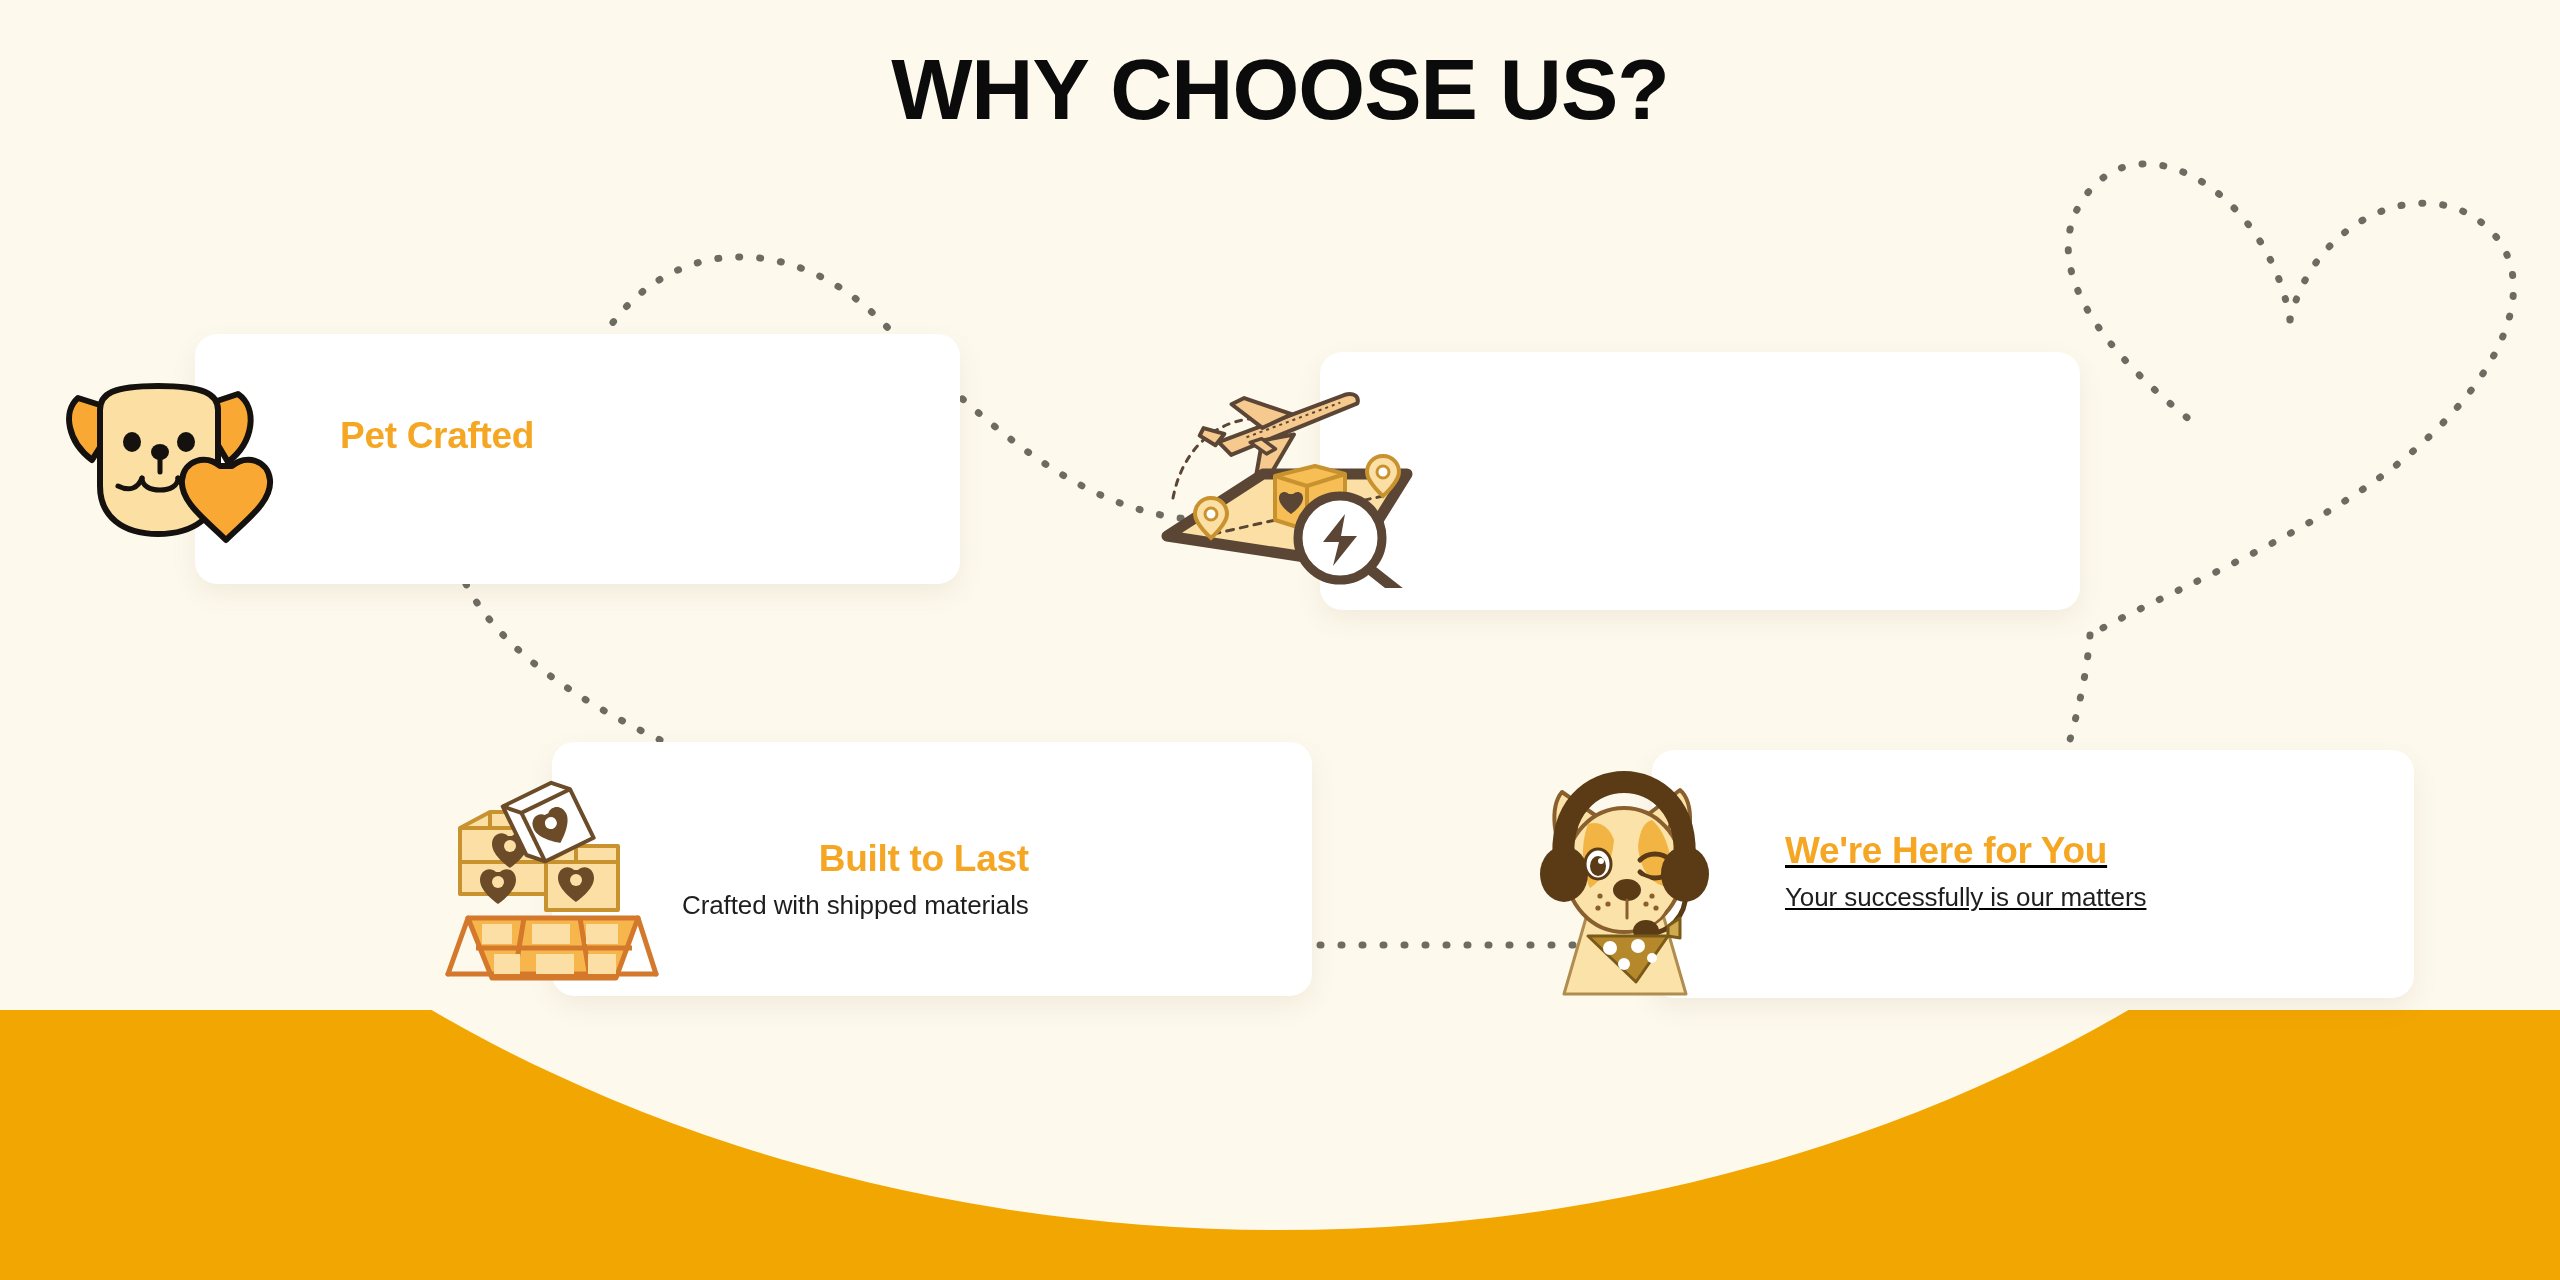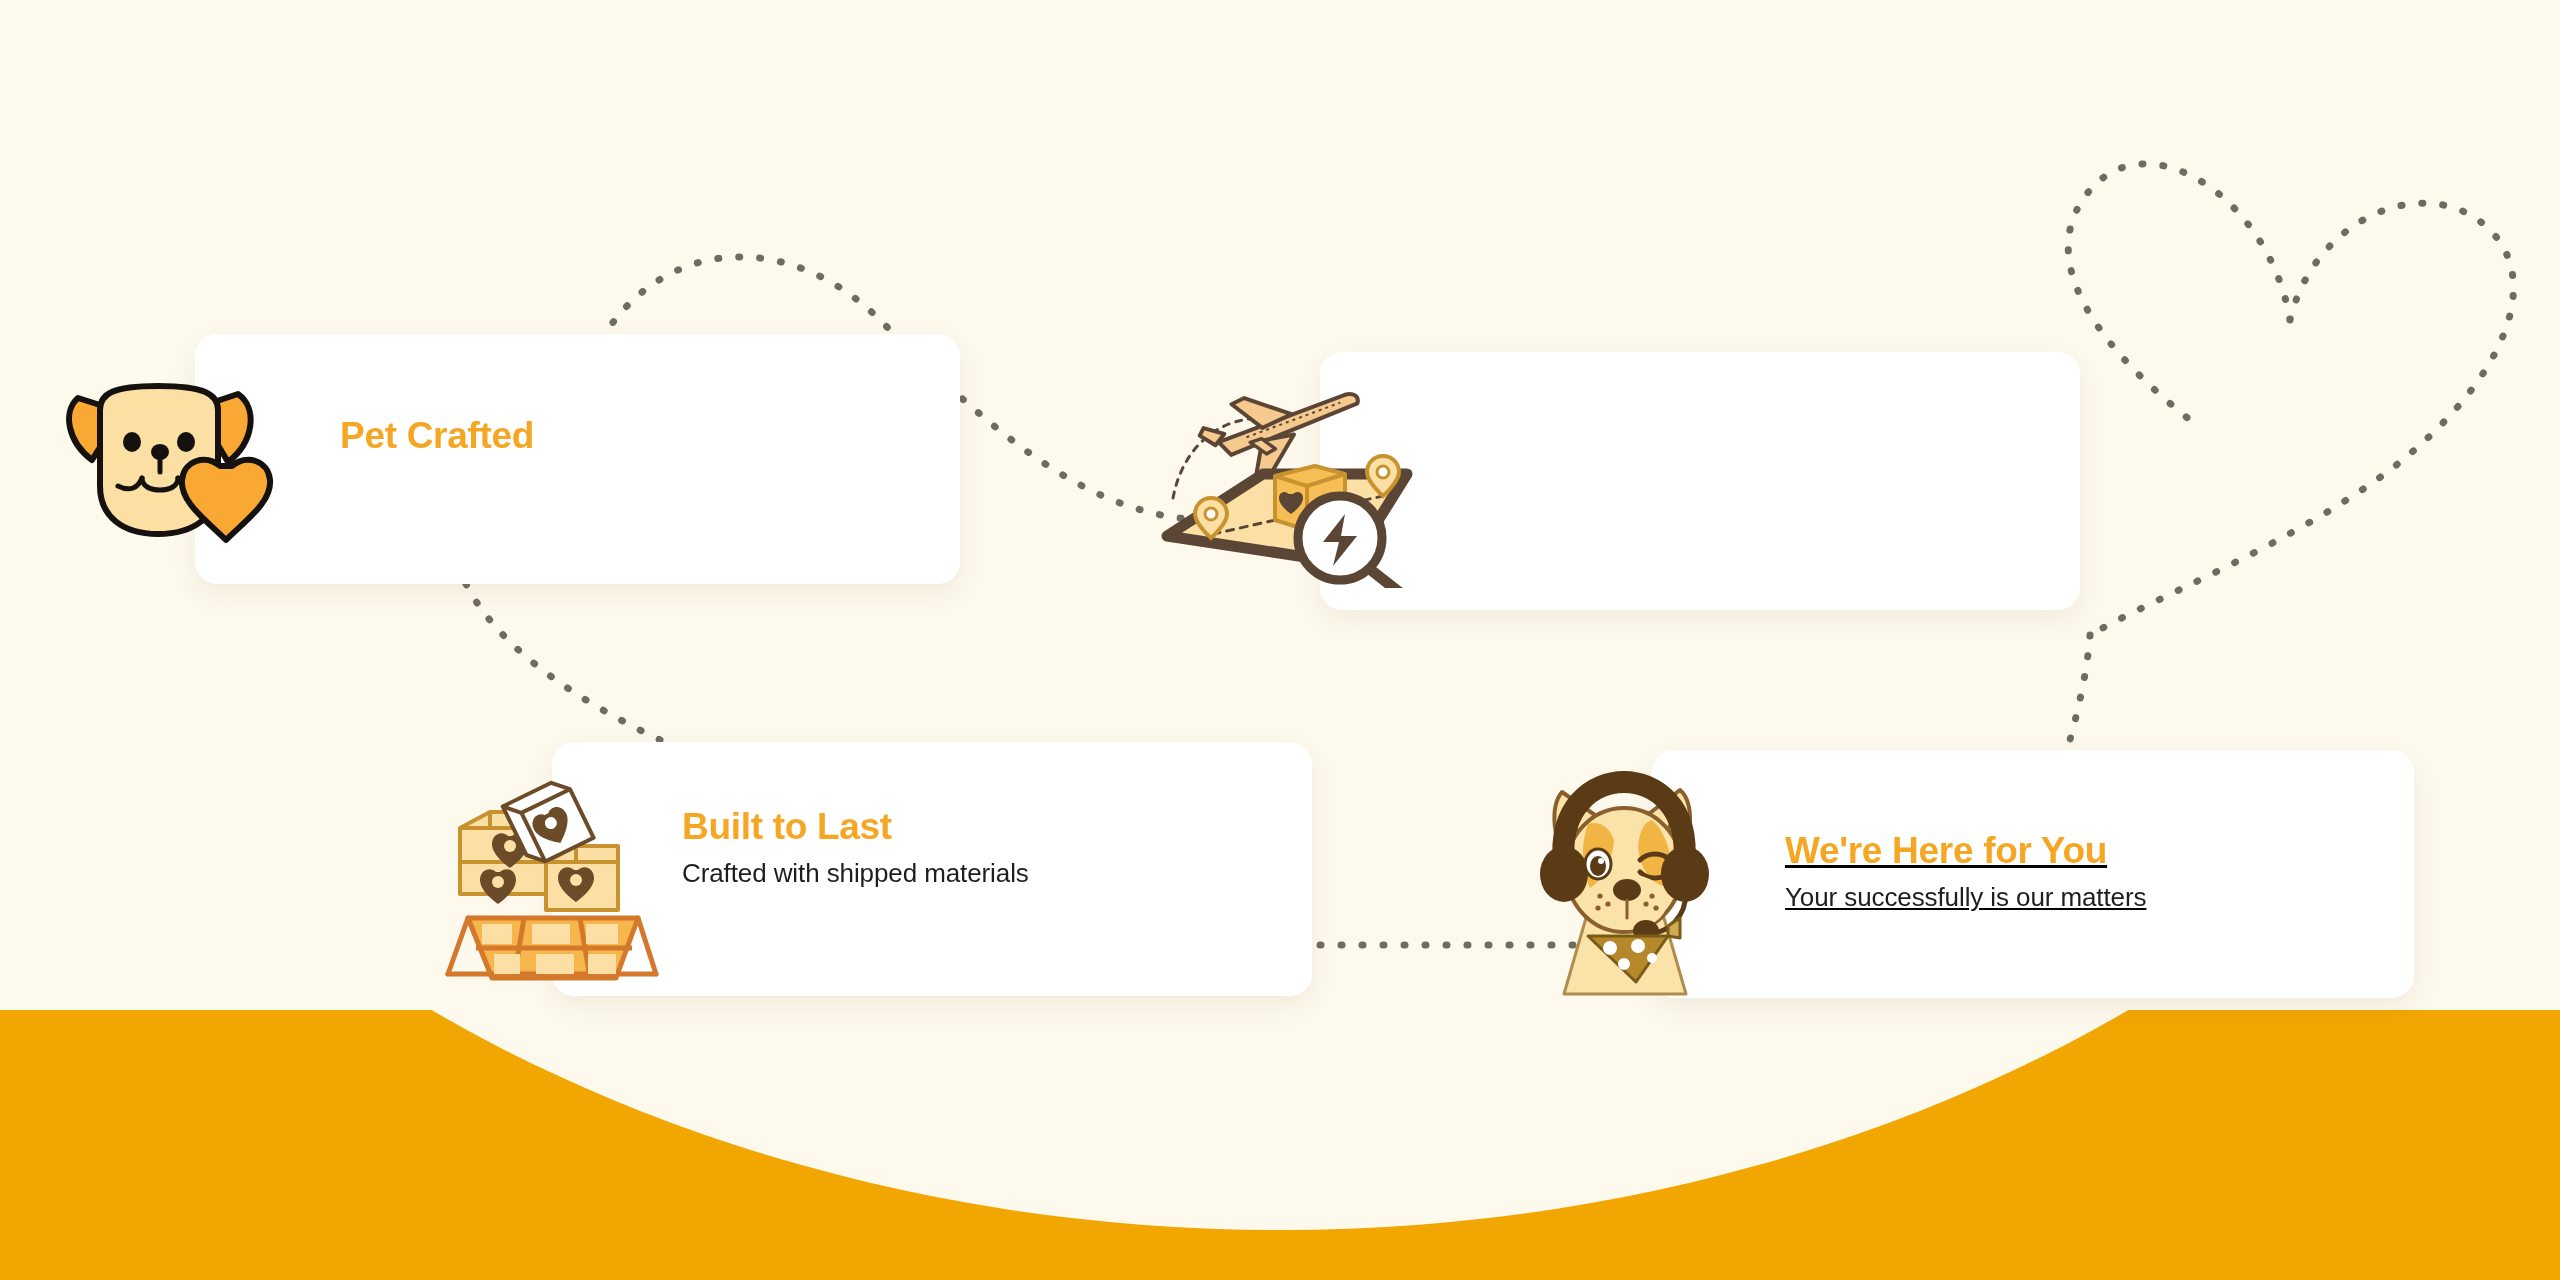--- a/index.html
+++ b/index.html
@@ -111,20 +111,21 @@
                C990,430 1090,520 1210,520"></path>
 
       <path d="M466,584
                C520,690 700,770 900,828"></path>
 
       <path d="M1320,945 L1590,945"></path>
 
     </g>
   </svg>
 
+  <div class="title">WHY CHOOSE US?</div>
 
   <div class="card" style="left:195px; top:334px; width:765px; height:250px;"></div>
 
   <svg class="illus" style="left:50px; top:368px; width:240px; height:210px;" viewBox="0 0 240 210">
 
     <path d="M28,30 C12,44 18,74 42,92 L72,44 Z" fill="#F9A933" stroke="#14110E" stroke-width="6" stroke-linejoin="round"></path>
 
     <path d="M188,26 C208,40 204,74 178,94 L146,40 Z" fill="#F9A933" stroke="#14110E" stroke-width="6" stroke-linejoin="round"></path>
 
     <path d="M50,42 C50,26 62,18 108,18 C154,18 168,26 168,42
@@ -219,21 +220,21 @@
     <path d="M38,186 L194,186" stroke="#D4792C" stroke-width="5"></path>
     <path d="M86,156 L76,216 M142,156 L152,216" stroke="#D4792C" stroke-width="5"></path>
     <rect x="44" y="162" width="30" height="20" fill="#FBDFA4"></rect>
     <rect x="94" y="162" width="38" height="20" fill="#FBDFA4"></rect>
     <rect x="148" y="162" width="32" height="20" fill="#FBDFA4"></rect>
     <rect x="56" y="192" width="26" height="20" fill="#FBDFA4"></rect>
     <rect x="98" y="192" width="38" height="20" fill="#FBDFA4"></rect>
     <rect x="150" y="192" width="28" height="20" fill="#FBDFA4"></rect>
   </svg>
 
-  <div class="card-text" style="left:682px; top:806px;">
+  <div class="card-text" style="left:682px; top:838px;text-align:right;">
     <div class="card-title">Built to Last</div>
     <div class="card-sub">Crafted with shipped materials</div>
   </div>
 
   <div class="card" style="left:1652px; top:750px; width:762px; height:248px;"></div>
 
   <svg class="illus" style="left:1528px; top:768px; width:195px; height:232px;" viewBox="0 0 195 232">
 
     <path d="M58,150 L136,150 L158,226 L36,226 Z" fill="#FBE2A8" stroke="#B08C4E" stroke-width="3" stroke-linejoin="round"></path>
 

